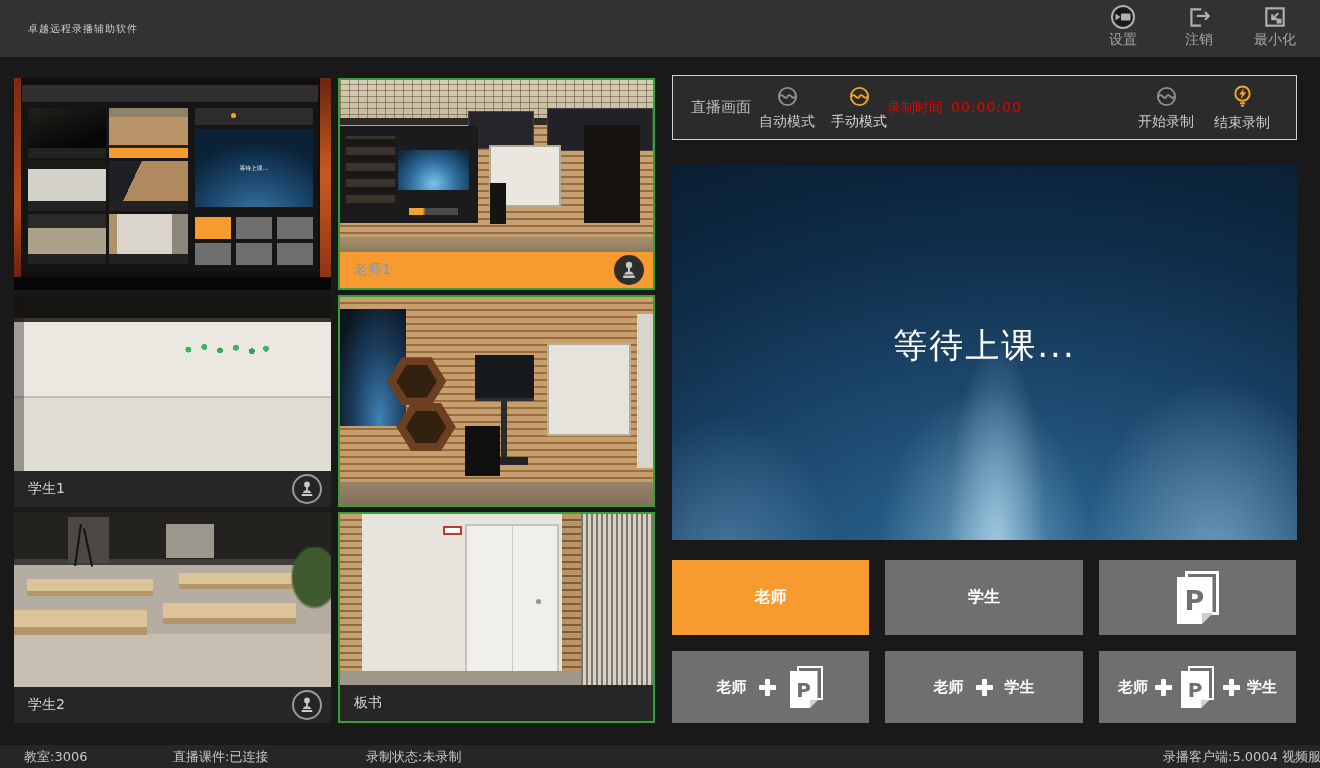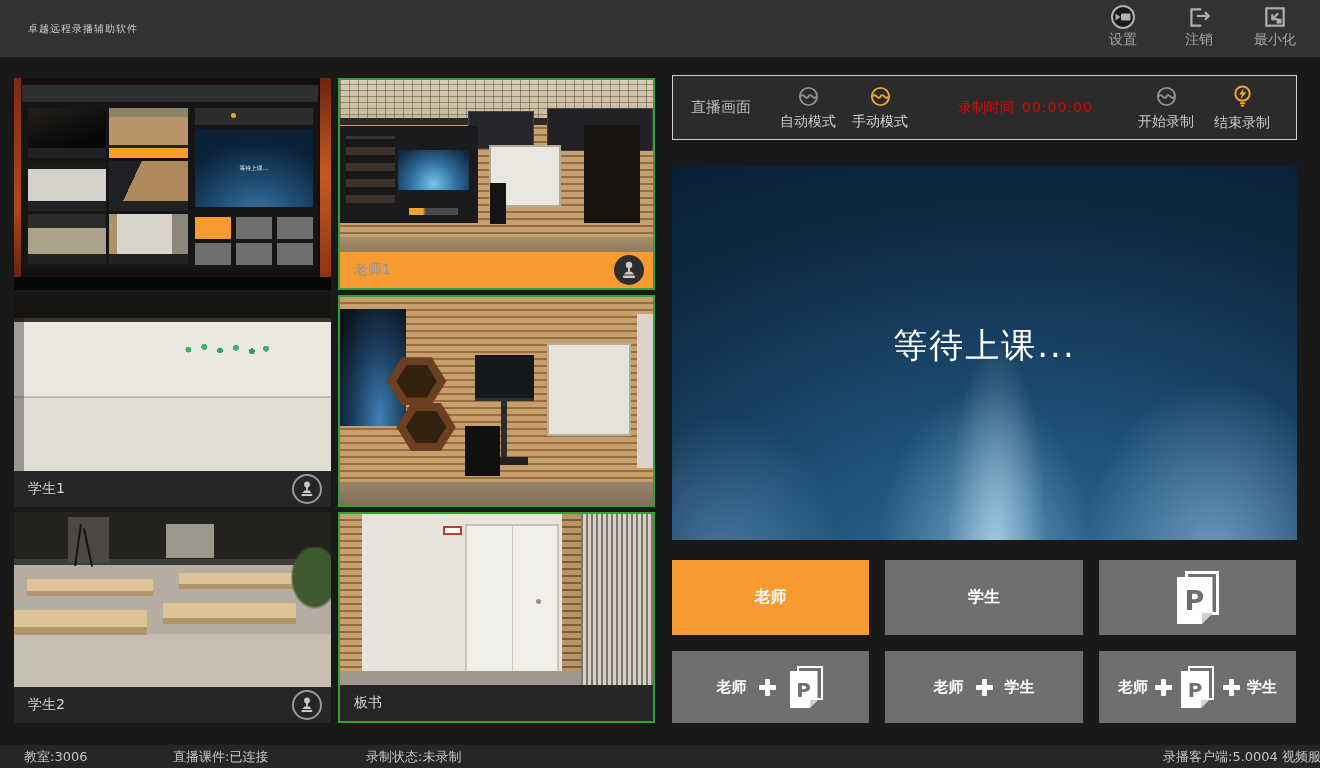--- a/index.html
+++ b/index.html
@@ -156,23 +156,23 @@
     background:#fff; border:2px solid #c0392b; }
   .bd-floor { position:absolute; left:0; right:23%; bottom:0; height:8%; background:#a0968a; }
 
   
   .control-bar { position:absolute; left:672px; top:75px; width:625px; height:65px;
     background:#2b2b2b; border:1px solid #d2d2d2; display:flex; align-items:center;
     padding:0 26px 0 18px; }
   .cb-live { color:#b9b9b9; font-size:15px; }
   .cb-item { display:flex; flex-direction:column; align-items:center; gap:2px;
     color:#c9c9c9; font-size:14px; cursor:pointer; }
-  .cb-item.auto { margin-left:29px; }
+  .cb-item.auto { margin-left:8px; }
   .cb-item.manual { margin-left:16px; color:#d6d6d6; }
-  .cb-time { margin-left:50px; font-size:14px; color:#e60000; white-space:nowrap; }
+  .cb-time { font-size:14px; color:#e60000; white-space:nowrap; }
   .cb-time .val { margin-left:8px; letter-spacing:1px; }
   .cb-spacer { flex:1; }
   .cb-item.stop { margin-left:20px; }
 
   .preview { position:absolute; left:672px; top:166px; width:625px; height:374px;
     background:
       radial-gradient(ellipse 70px 300px at 52% 102%, rgba(205,238,255,.55), transparent 70%),
       radial-gradient(ellipse 150px 230px at 50% 104%, rgba(190,228,252,.45), transparent 72%),
       radial-gradient(ellipse 190px 260px at 87% 106%, rgba(185,222,250,.5), transparent 70%),
       radial-gradient(ellipse 170px 210px at 8% 106%, rgba(150,200,240,.35), transparent 70%),

